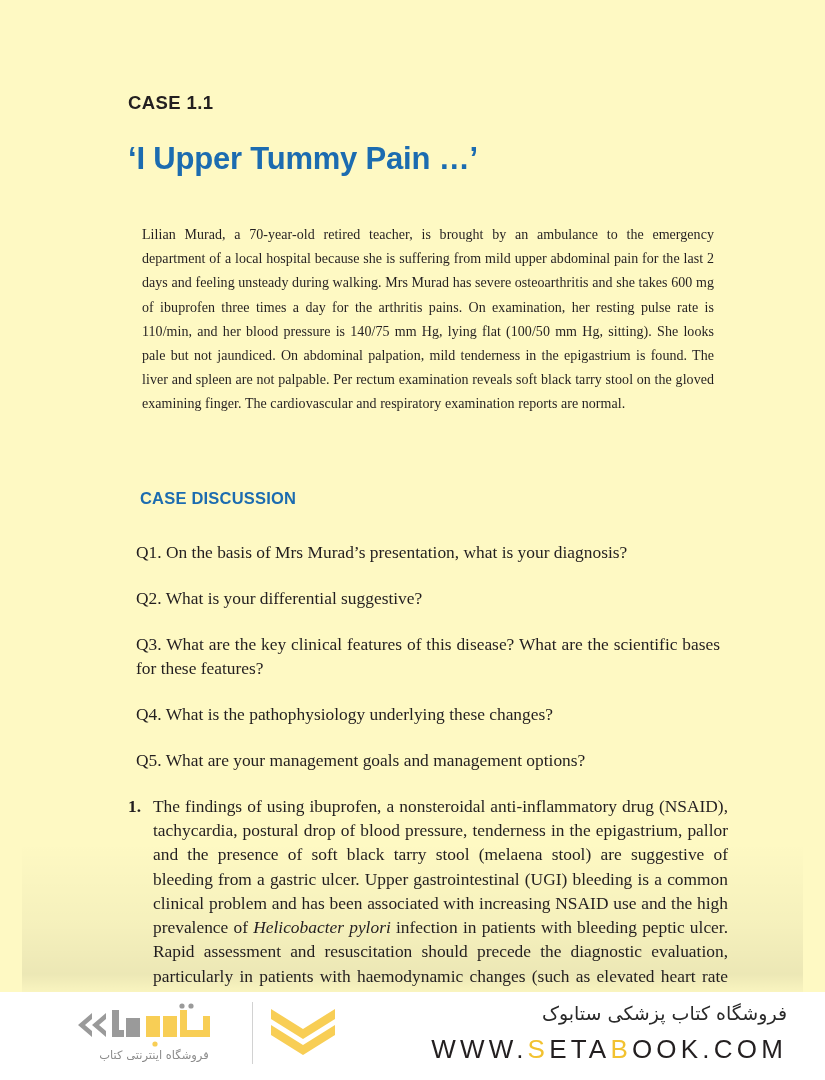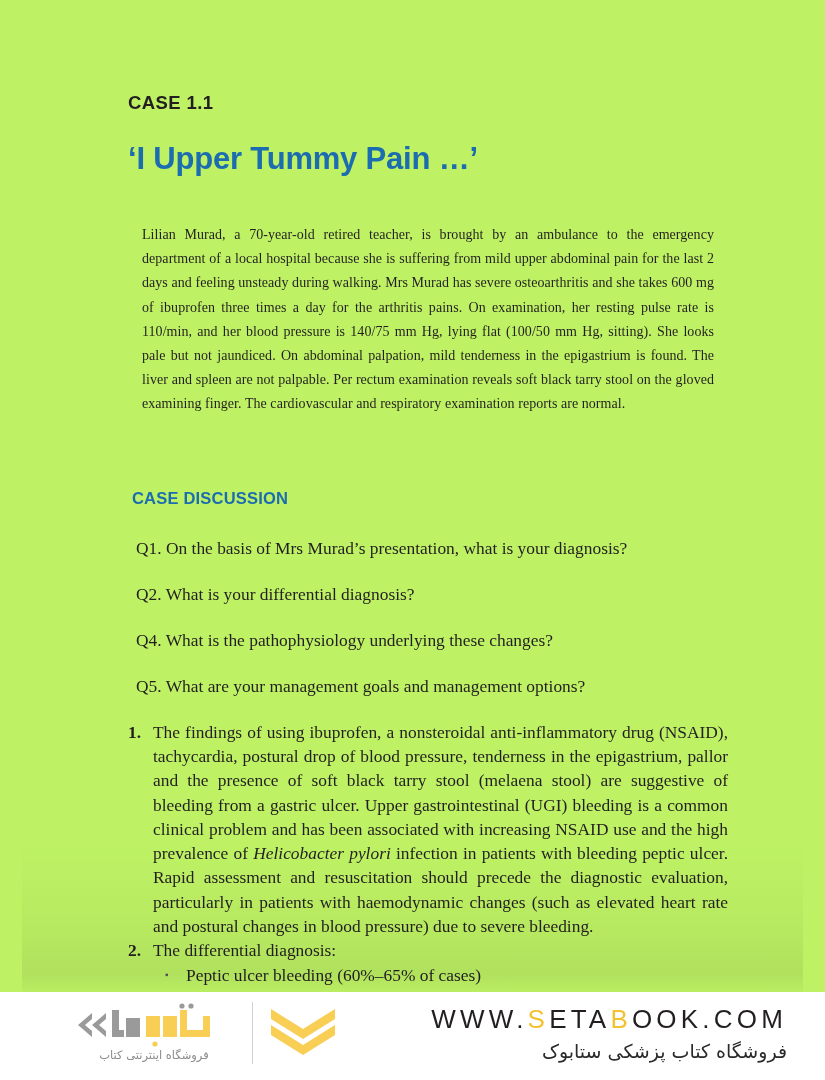--- a/index.html
+++ b/index.html
@@ -16,21 +16,21 @@
     color: #231f20;
   }
 
   
   #page-sheet {
     position: absolute;
     left: 0;
     top: 0;
     width: 825px;
     height: 992px;
-    background: #bef264;
+    background: #fef9c3;
   }
   
   #page-shade {
     position: absolute;
     left: 22px;
     right: 22px;
     bottom: 0;
     height: 150px;
     background: linear-gradient(to bottom, rgba(255,255,255,0) 0%, rgba(0,0,0,0.035) 55%, rgba(0,0,0,0.07) 88%, rgba(0,0,0,0.02) 100%);
     pointer-events: none;
@@ -62,21 +62,21 @@
     margin: 0;
     padding-top: 27px;
   }
 
   .section-head {
     font-family: "Liberation Sans", "DejaVu Sans", sans-serif;
     font-weight: bold;
     font-size: 16.5px;
     letter-spacing: 0.2px;
     color: #1c6cb0;
-    margin: 4px;
+    margin: 12px;
   }
   #case-discussion-head { padding-top: 58px; }
   #answers-head { padding-top: 47px; }
 
   
   .body-par {
     font-size: 14px;
     line-height: 24.2px;
     text-align: justify;
     margin: 14px;
@@ -219,21 +219,22 @@
 
     <div class="case-label">CASE 1.1</div>
     <h1 class="case-title">‘I Upper Tummy Pain …’</h1>
 
     <p class="body-par">Lilian Murad, a 70-year-old retired teacher, is brought by an ambulance to the emergency department of a local hospital because she is suffering from mild upper abdominal pain for the last 2 days and feeling unsteady during walking. Mrs Murad has severe osteoarthritis and she takes 600 mg of ibuprofen three times a day for the arthritis pains. On examination, her resting pulse rate is 110/min, and her blood pressure is 140/75 mm Hg, lying flat (100/50 mm Hg, sitting). She looks pale but not jaundiced. On abdominal palpation, mild tenderness in the epigastrium is found. The liver and spleen are not palpable. Per rectum examination reveals soft black tarry stool on the gloved examining finger. The cardiovascular and respiratory examination reports are normal.</p>
 
     <h2 class="section-head" id="case-discussion-head">CASE DISCUSSION</h2>
 
     <div>
       <p class="question" id="question-0">Q1. On the basis of Mrs Murad’s presentation, what is your diagnosis?</p>
-      <p class="question">Q2. What is your differential diagnosis?</p>
+      <p class="question">Q2. What is your differential suggestive?</p>
+      <p class="question">Q3. What are the key clinical features of this disease? What are the scientific bases for these features?</p>
       <p class="question">Q4. What is the pathophysiology underlying these changes?</p>
       <p class="question">Q5. What are your management goals and management options?</p>
     </div>
 
 
     <ol class="answers">
       <li>
         <span class="num">1.</span><span>The findings of using ibuprofen, a nonsteroidal anti-inflammatory drug (NSAID), tachycardia, postural drop of blood pressure, tenderness in the epigastrium, pallor and the presence of soft black tarry stool (melaena stool) are suggestive of bleeding from a gastric ulcer. Upper gastrointestinal (UGI) bleeding is a common clinical problem and has been associated with increasing NSAID use and the high prevalence of </span><span class="ital">Helicobacter pylori</span><span> infection in patients with bleeding peptic ulcer. Rapid assessment and resuscitation should precede the diagnostic evaluation, particularly in patients with haemodynamic changes (such as elevated heart rate and postural changes in blood pressure) due to severe bleeding.</span>
       </li>
       <li>
@@ -281,19 +282,19 @@
 
     <div id="logo-divider"></div>
 
     <svg id="logo-emblem" viewBox="0 0 72 56">
       <path d="M4 4 L4 14 L36 34 L68 14 L68 4 L36 24 Z" fill="#f8ce55"></path>
       <path d="M4 20 L4 30 L36 50 L68 30 L68 20 L36 40 Z" fill="#f8ce55"></path>
     </svg>
   </div>
 
   <div id="footer-right">
+    <div id="footer-persian">فروشگاه کتاب پزشکی ستابوک</div>
     <div id="footer-url">
       <span>WWW.</span><span class="gold">S</span><span>ETA</span><span class="gold">B</span><span>OOK.COM</span>
     </div>
-    <div id="footer-persian">فروشگاه کتاب پزشکی ستابوک</div>
   </div>
 
 </div>
 
 </body></html>

